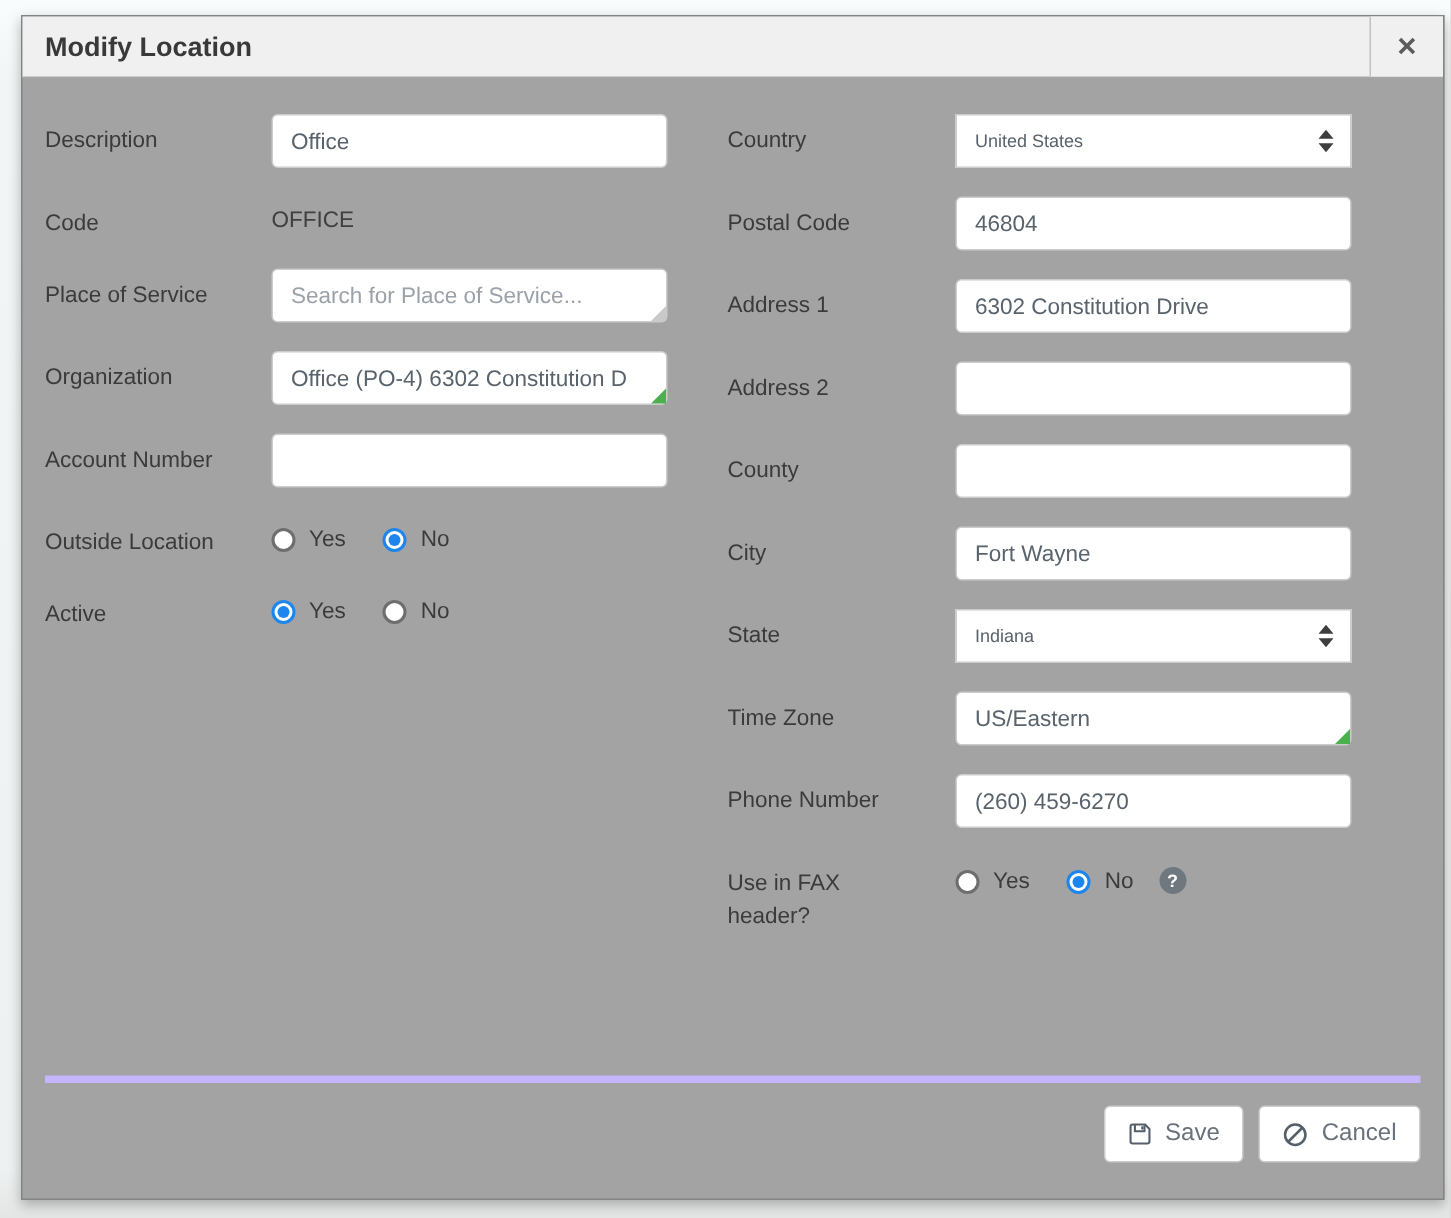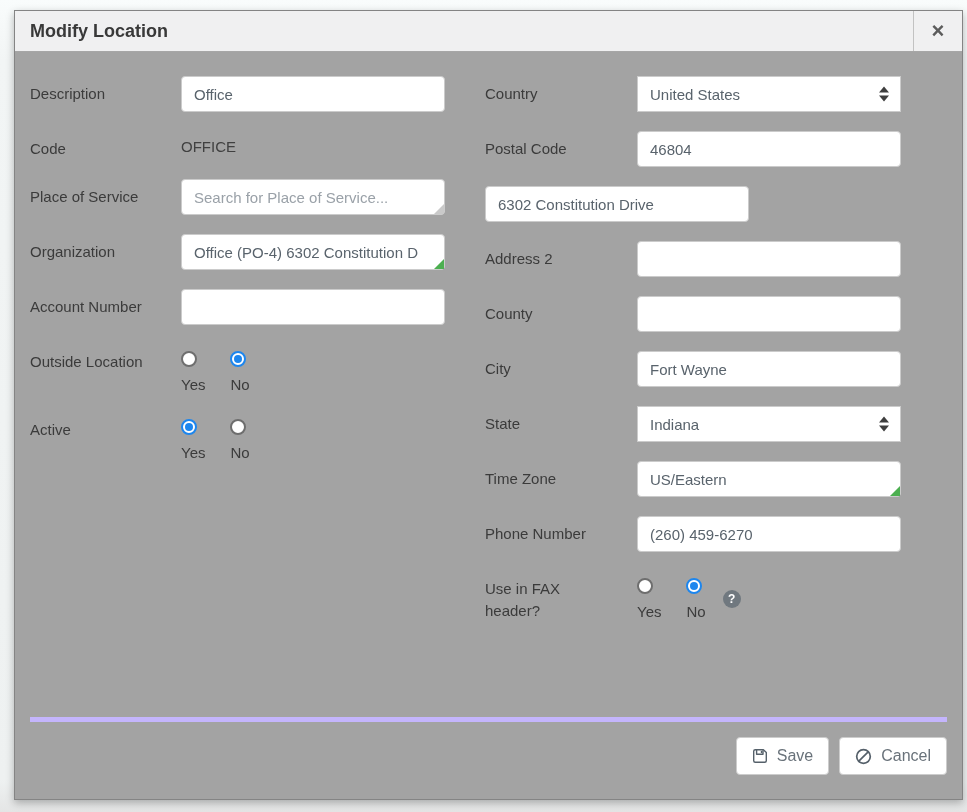--- a/index.html
+++ b/index.html
@@ -45,37 +45,37 @@
 
   .txt {
     width: 100%; height: 36px; border: 1px solid #cbcbcb; border-radius: 4px;
     padding: 6px 12px; font-size: 15px; font-family: inherit; color: #59636c;
     background: #fff; outline: none;
   }
   .txt::placeholder { color: #9aa1a8; opacity: 1; }
 
   .select-box {
     width: 264px; height: 36px; border: 1px solid #cbcbcb; border-radius: 0;
-    padding: 6px 32px 6px 12px; font-size: 15px; color: #59636c; background: #fff;
+    padding: 6px 32px 6px 12px; font-size: 12px; color: #59636c; background: #fff;
     display: flex; align-items: center; cursor: pointer; position: relative;
   }
   .caret { position: absolute; right: 11px; top: 50%; transform: translateY(-50%); width: 10px; }
   .caret::before, .caret::after { content: ""; display: block; width: 0; height: 0;
     border-left: 5px solid transparent; border-right: 5px solid transparent; }
   .caret::before { border-bottom: 6px solid #3e3e3e; margin-bottom: 3px; }
   .caret::after  { border-top: 6px solid #3e3e3e; }
 
   .grip {
     position: absolute; right: 1px; bottom: 1px; width: 0; height: 0;
     border-left: 10px solid transparent; border-bottom: 10px solid #c9c9c9;
   }
   .grip.green { border-bottom-color: #4caf50; }
 
   .radio-group { display: flex; align-items: center; gap: 25px; padding-top: 7px; }
-  .radio-opt { display: flex; align-items: flex-start; gap: 9px; font-size: 15px; color: #3b3b3b; cursor: pointer; flex-direction: column; }
+  .radio-opt { display: flex; align-items: flex-end; gap: 9px; font-size: 15px; color: #3b3b3b; cursor: pointer; }
   .radio {
     width: 16px; height: 16px; border-radius: 50%;
     border: 2px solid #6e6e6e; background: #fff; flex: none; position: relative;
   }
   .radio.checked { border-color: #1d86ee; }
   .radio.checked::after {
     content: ""; position: absolute; left: 2px; top: 2px;
     width: 8px; height: 8px; border-radius: 50%; background: #1d86ee;
   }
   .help {
@@ -195,20 +195,21 @@
       </div>
 
       <div class="form-row">
         <div class="lbl">Postal Code</div>
         <div class="ctrl">
           <input class="txt" type="text" value="46804" style="">
         </div>
       </div>
 
       <div class="form-row">
+        <div class="lbl">Address 1</div>
         <div class="ctrl">
           <input class="txt" type="text" value="6302 Constitution Drive" style="">
         </div>
       </div>
 
       <div class="form-row">
         <div class="lbl">Address 2</div>
         <div class="ctrl">
           <input class="txt" type="text" value="" style="">
         </div>

